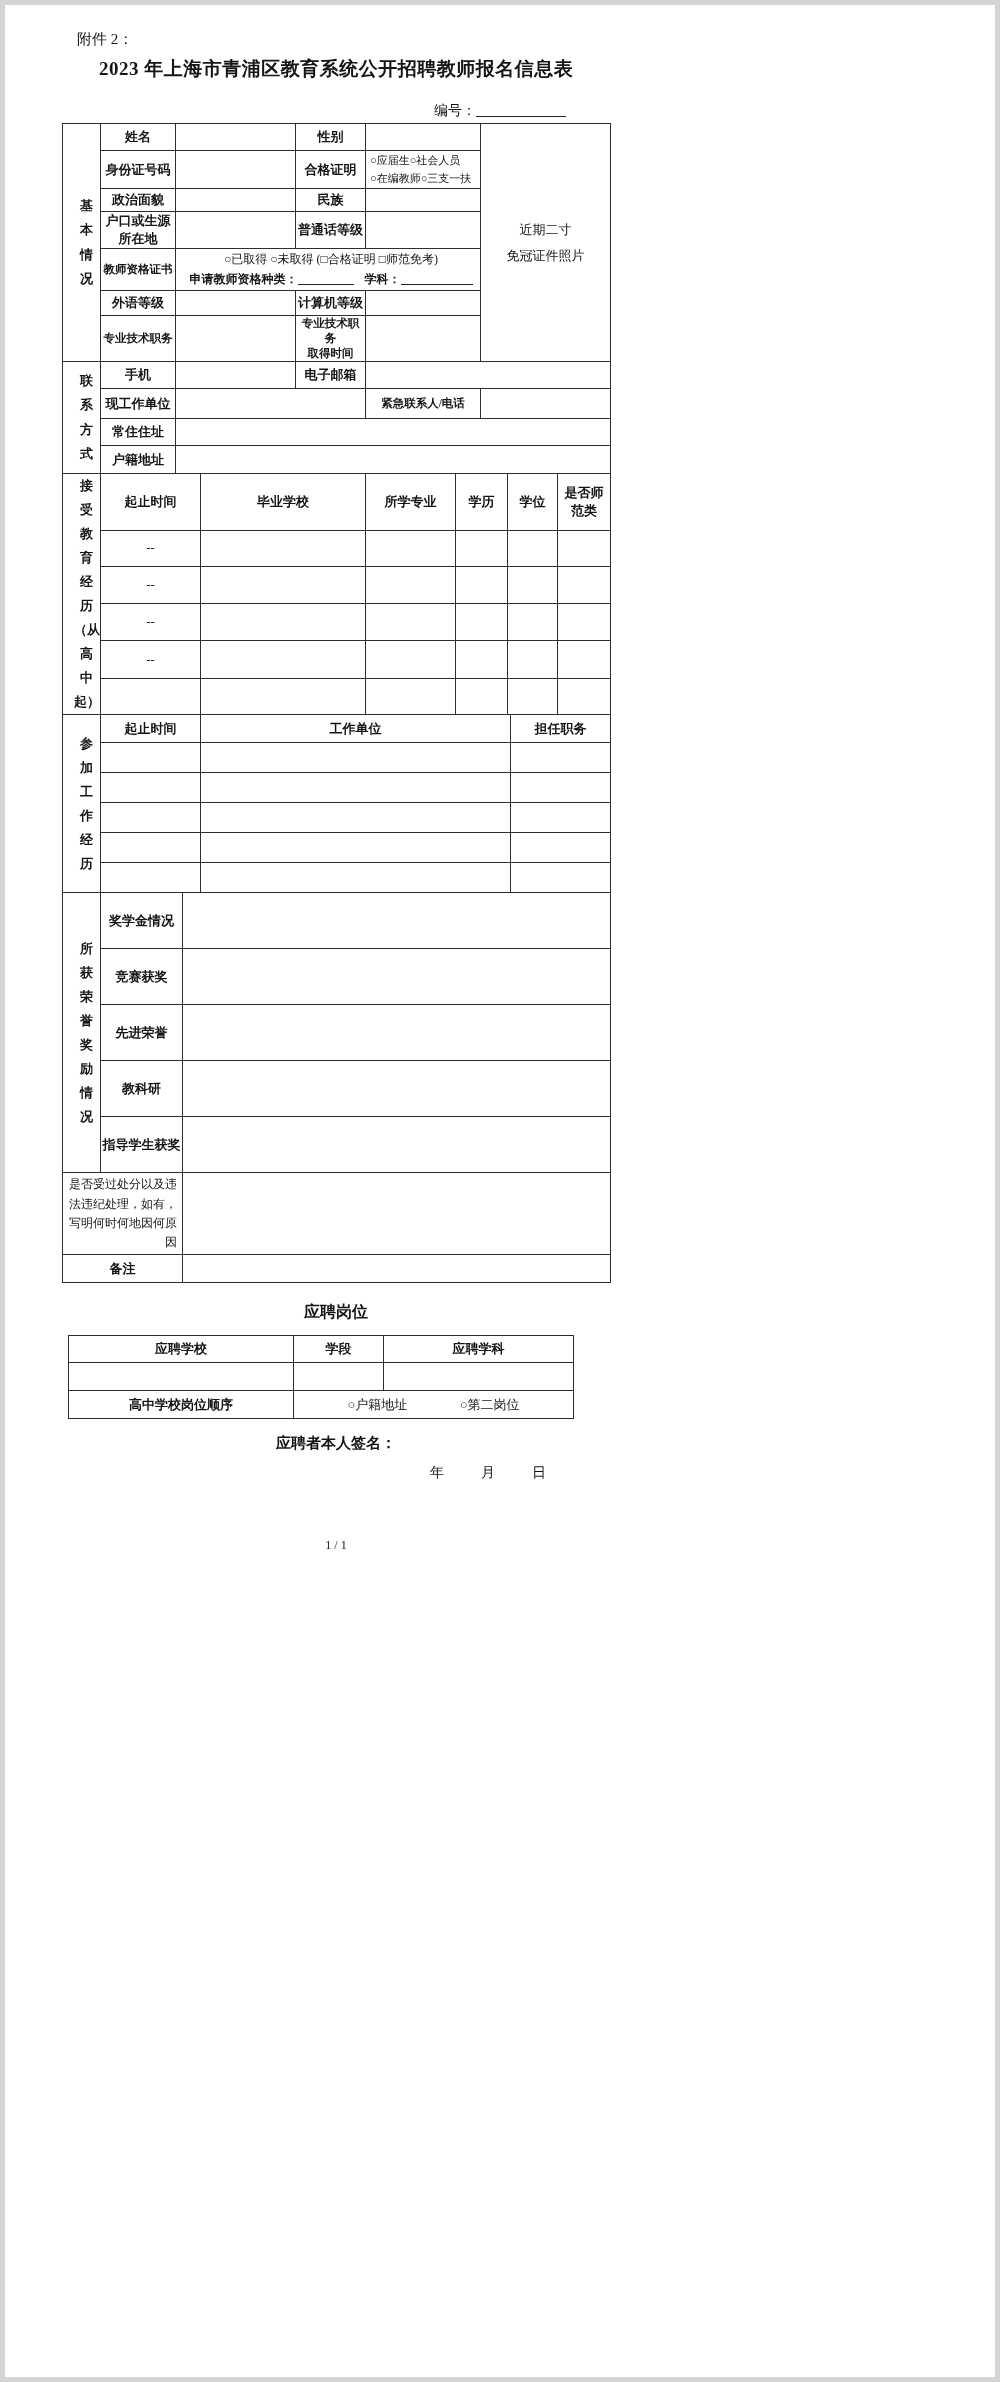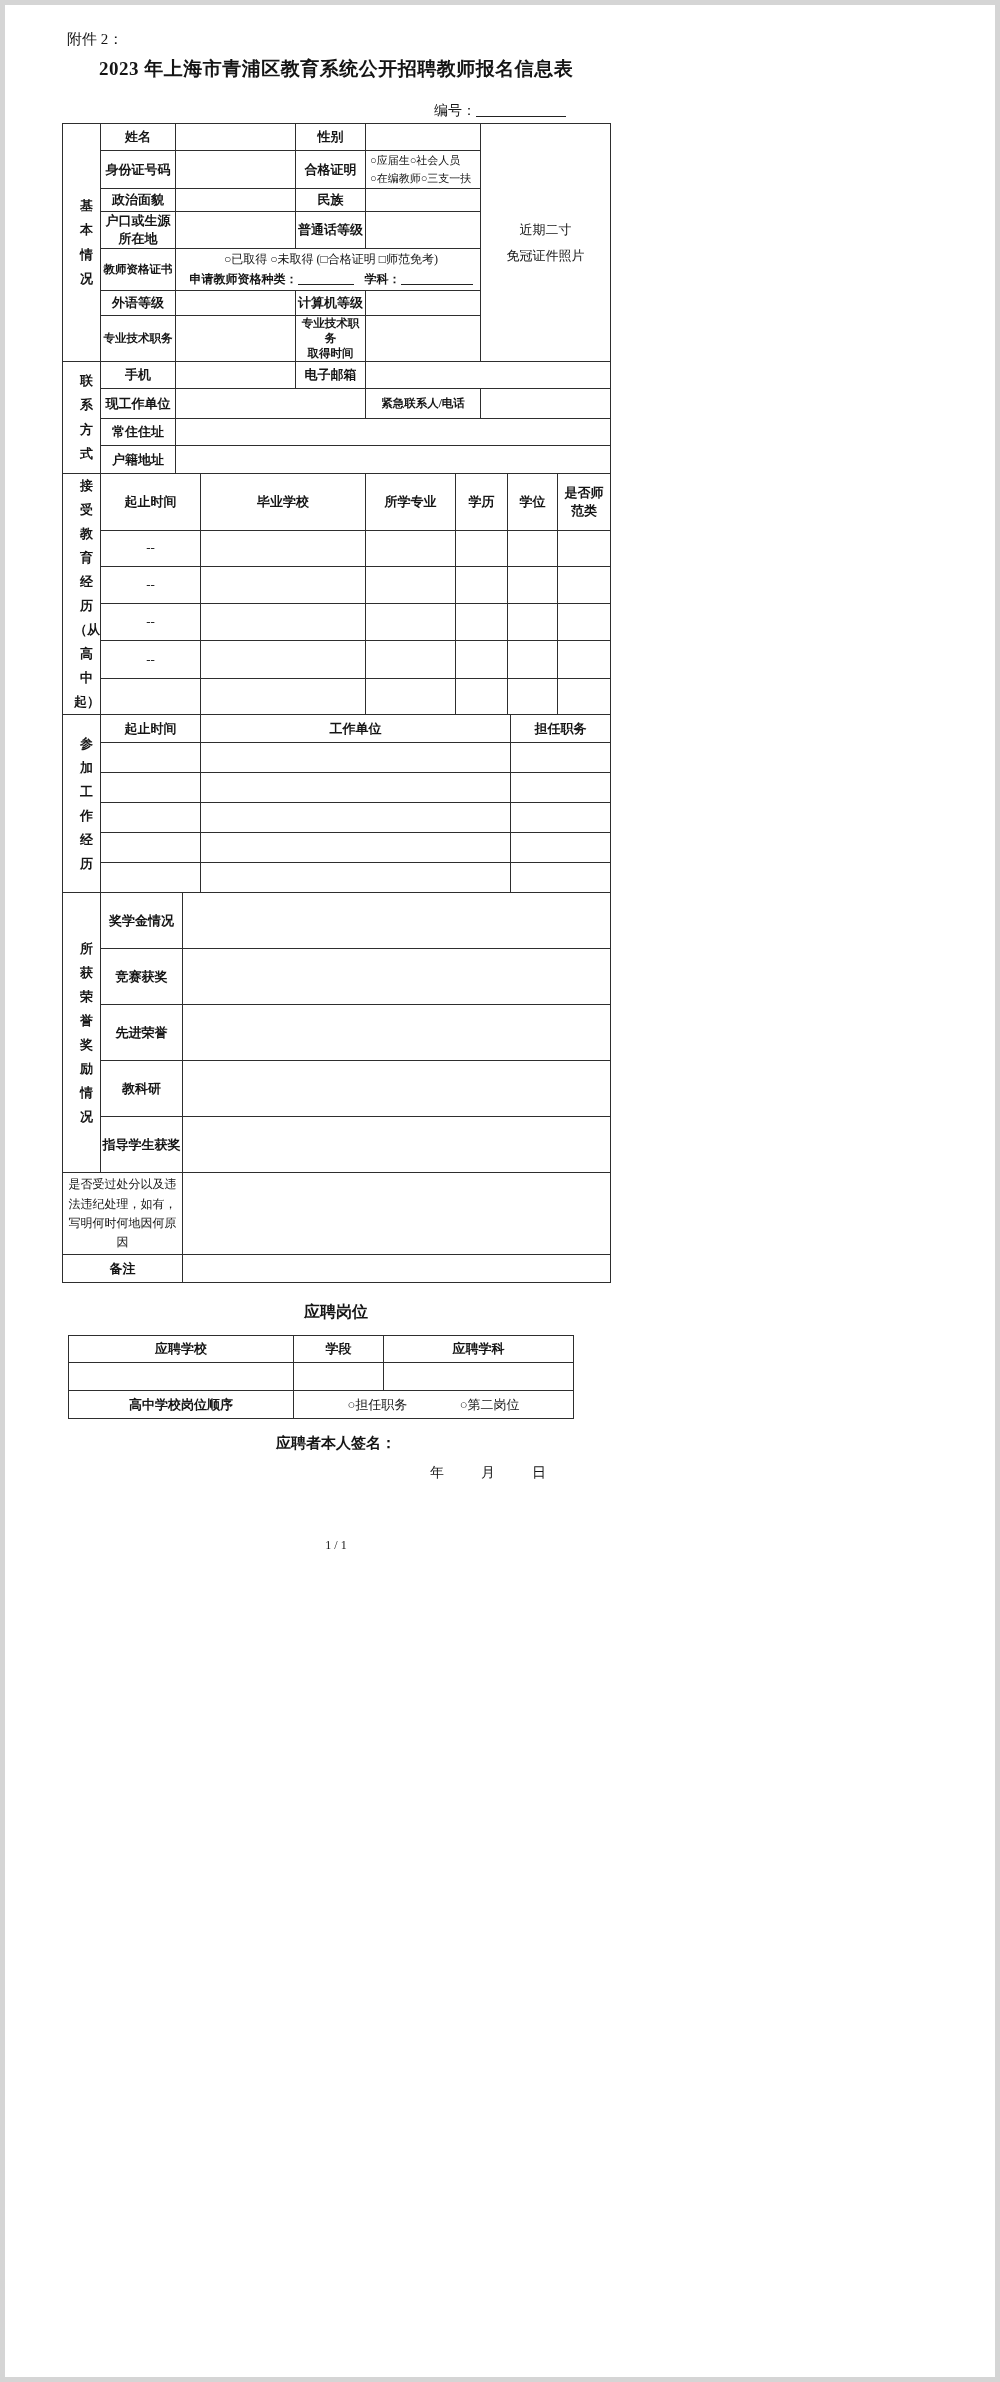--- a/index.html
+++ b/index.html
@@ -1,39 +1,39 @@
 <!DOCTYPE html>
 <html><head>
 <meta charset="utf-8">
 <style>
   html,body{margin:0;padding:0;}
   body{width:1000px;height:2382px;background:#ffffff;position:relative;
        font-family:"Liberation Serif","DejaVu Serif",serif;color:#151515;}
   .scan-frame{position:absolute;inset:0;border:5px solid #d5d5d5;pointer-events:none;z-index:5;}
   .page{position:absolute;left:62px;top:30px;width:548px;}
-  .attachment{font-size:15px;margin-left:5px;}
+  .attachment{font-size:15px;margin-left:15px;}
   .doc-title{margin-top:7px;text-align:center;font-size:19px;font-weight:bold;letter-spacing:.5px;}
   .number-row{margin-top:20px;margin-bottom:3px;text-align:right;padding-right:44px;font-size:14px;}
   .uline{display:inline-block;border-bottom:1px solid #222;vertical-align:-2px;height:12px;}
   .number-row .uline{width:90px;}
   table{border-collapse:collapse;table-layout:fixed;width:548px;}
   .main-form table + table{margin-top:-1px;}
   td{border:1px solid #2e2e2e;font-size:13px;text-align:center;vertical-align:middle;padding:0 1px;overflow:hidden;}
   .lbl{font-weight:bold;}
   .sec-lbl{font-weight:bold;white-space:pre-line;line-height:1.85;padding-left:11px;}
   .pre{white-space:pre-line;}
   .small{font-size:11.5px;}
   .opts{font-size:11px;text-align:left;padding-left:4px;line-height:1.55;}
   .cert-cell{text-align:center;padding-left:7px;}
   .cert-line1{font-size:12px;}
   .cert-line2{font-size:12px;font-weight:bold;margin-top:3px;}
   .cert-line2 .uline{height:11px;}
   .w56{width:56px;} .w72{width:72px;}
   .photo-cell{white-space:pre-line;line-height:2.0;font-size:13px;}
-  .disc-cell{font-size:12px;text-align:center;padding:2px 5px;line-height:1.6;font-weight:normal;}
+  .disc-cell{font-size:12px;text-align:right;padding:2px 5px;line-height:1.6;font-weight:normal;}
   .pos-heading{margin-top:19px;text-align:center;font-size:16px;font-weight:bold;}
   .pos-table{width:505px;margin-left:6px;margin-top:12px;}
   .pos-options{display:flex;justify-content:space-evenly;align-items:center;font-size:13px;}
   .sig-row{margin-top:15px;text-align:center;font-size:15px;font-weight:bold;}
   .date-row{margin-top:11px;display:flex;gap:37px;margin-left:368px;font-size:14px;}
   .page-indicator{margin-top:56px;text-align:center;font-size:12px;}
 </style>
 </head>
 <body>
 
@@ -333,21 +333,21 @@
     </tr>
     <tr style="height:28px">
       <td></td>
       <td></td>
       <td></td>
     </tr>
     <tr style="height:28px">
       <td class="lbl">高中学校岗位顺序</td>
       <td colspan="2">
         <div class="pos-options">
-          <span>○担任职务</span>
+          <span>○户籍地址</span>
           <span>○第二岗位</span>
         </div>
       </td>
     </tr>
   </tbody>
     </table>
 
   <div class="sig-row">应聘者本人签名：</div>
 
   <div class="date-row">

